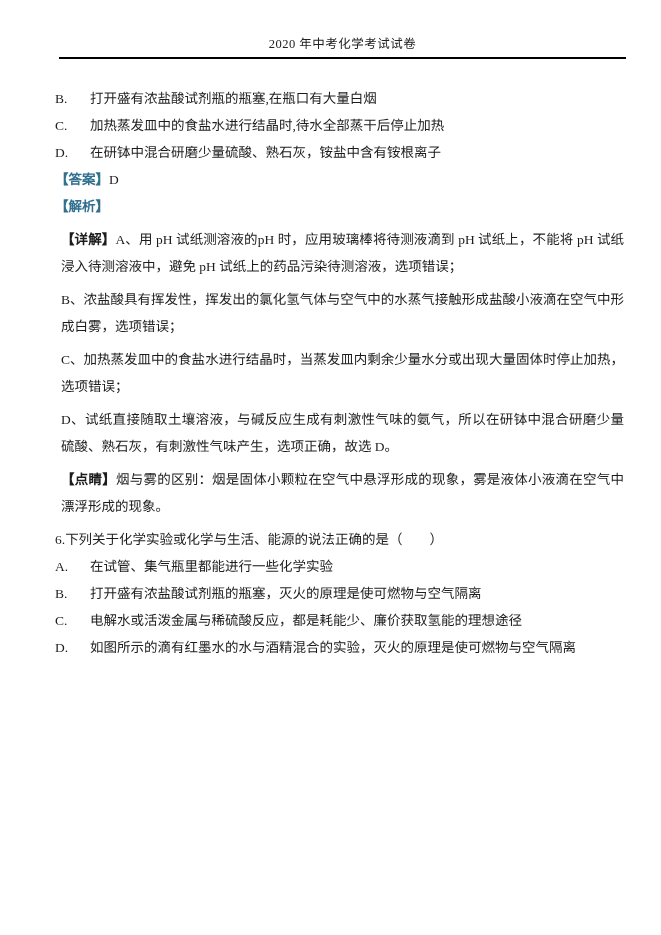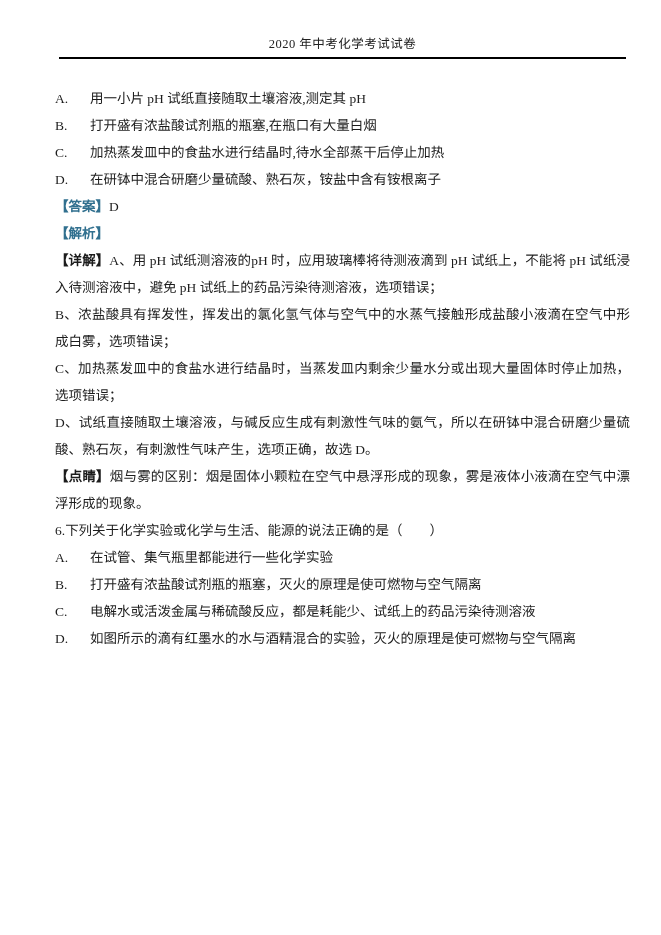--- a/index.html
+++ b/index.html
@@ -39,21 +39,21 @@
   }
   .line {
     line-height: 27px;
     white-space: nowrap;
   }
   .opt-label {
     display: inline-block;
     width: 35px;
   }
   .para {
-    margin: 0;
+    margin: 6px;
     line-height: 27px;
     text-align: justify;
   }
   .tag {
     font-weight: bold;
   }
   .tag.teal {
     color: #31708f;
     text-align: right;
   }
@@ -64,36 +64,35 @@
 </head>
 <body>
 
 <div class="page">
 
   <div class="doc-title">2020 年中考化学考试试卷</div>
   <hr class="rule">
 
   <div class="content">
 
-    <div class="line"><span class="opt-label">A.</span><span>用一小片 pH 试纸直接随取土壤溶液,测定其 pH</span></div>
     <div class="line"><span class="opt-label">B.</span><span>打开盛有浓盐酸试剂瓶的瓶塞,在瓶口有大量白烟</span></div>
     <div class="line"><span class="opt-label">C.</span><span>加热蒸发皿中的食盐水进行结晶时,待水全部蒸干后停止加热</span></div>
     <div class="line"><span class="opt-label">D.</span><span>在研钵中混合研磨少量硫酸、熟石灰，铵盐中含有铵根离子</span></div>
 
     <div class="line"><span class="tag teal">【答案】</span><span>D</span></div>
 
     <div class="line"><span class="tag teal">【解析】</span></div>
 
     <p class="para"><span class="tag">【详解】</span><span>A、用 pH 试纸测溶液的pH 时，应用玻璃棒将待测液滴到 pH 试纸上，不能将 pH 试纸浸入待测溶液中，避免 pH 试纸上的药品污染待测溶液，选项错误；</span></p>
     <p class="para"><span>B、浓盐酸具有挥发性，挥发出的氯化氢气体与空气中的水蒸气接触形成盐酸小液滴在空气中形成白雾，选项错误；</span></p>
     <p class="para"><span>C、加热蒸发皿中的食盐水进行结晶时，当蒸发皿内剩余少量水分或出现大量固体时停止加热，选项错误；</span></p>
     <p class="para"><span>D、试纸直接随取土壤溶液，与碱反应生成有刺激性气味的氨气，所以在研钵中混合研磨少量硫酸、熟石灰，有刺激性气味产生，选项正确，故选 D。</span></p>
 
     <p class="para"><span class="tag">【点睛】</span><span>烟与雾的区别：烟是固体小颗粒在空气中悬浮形成的现象，雾是液体小液滴在空气中漂浮形成的现象。</span></p>
 
     <div class="line stem">6.下列关于化学实验或化学与生活、能源的说法正确的是（　　）</div>
     <div class="line"><span class="opt-label">A.</span><span>在试管、集气瓶里都能进行一些化学实验</span></div>
     <div class="line"><span class="opt-label">B.</span><span>打开盛有浓盐酸试剂瓶的瓶塞，灭火的原理是使可燃物与空气隔离</span></div>
-    <div class="line"><span class="opt-label">C.</span><span>电解水或活泼金属与稀硫酸反应，都是耗能少、试纸上的药品污染待测溶液</span></div>
+    <div class="line"><span class="opt-label">C.</span><span>电解水或活泼金属与稀硫酸反应，都是耗能少、廉价获取氢能的理想途径</span></div>
     <div class="line"><span class="opt-label">D.</span><span>如图所示的滴有红墨水的水与酒精混合的实验，灭火的原理是使可燃物与空气隔离</span></div>
 
   </div>
 </div>
 
 </body></html>

